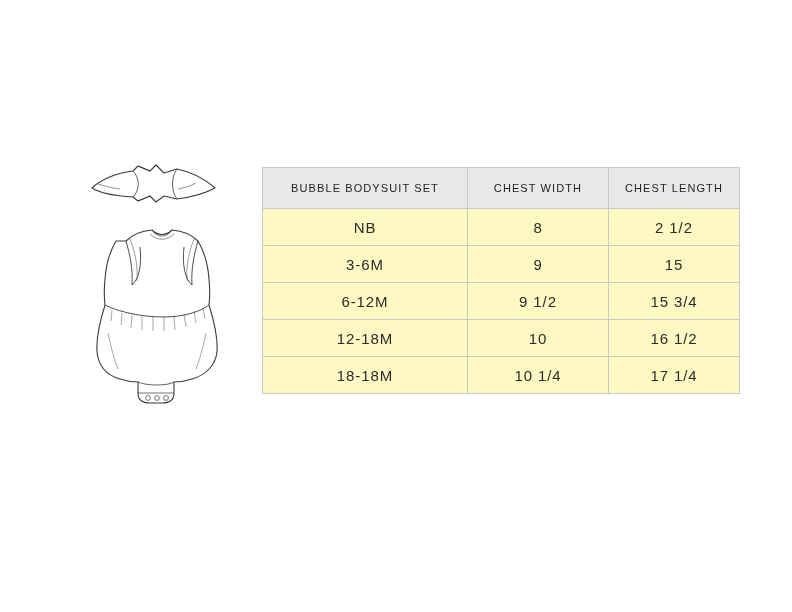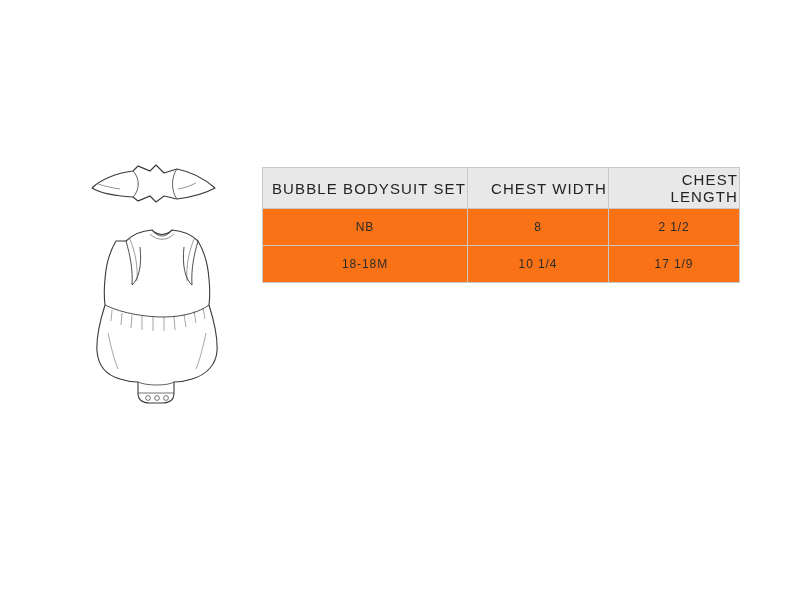--- a/index.html
+++ b/index.html
@@ -47,29 +47,28 @@
   table.size-table td {
     border: 1px solid #c8c8c8;
     text-align: center;
     vertical-align: middle;
     font-weight: normal;
     color: #2b2b2b;
   }
   table.size-table thead th {
     background: #e8e8e8;
     height: 38px;
-    font-size: 15px;
+    font-size: 11px;
     letter-spacing: 1.1px;
     color: #232323;
-    text-align: right;
   }
   table.size-table tbody td {
-    background: #f97316;
+    background: #fef9c3;
     height: 34px;
-    font-size: 12px;
+    font-size: 15px;
     letter-spacing: 0.9px;
   }
   .col-size { width: 202px; }
   .col-chest { width: 138px; }
   .col-length { width: 128px; }
 </style>
 </head>
 <body>
 
 <div class="page">
@@ -142,21 +141,36 @@
           <th class="col-length">CHEST LENGTH</th>
         </tr>
       </thead>
       <tbody>
         <tr>
           <td>NB</td>
           <td>8</td>
           <td>2 1/2</td>
         </tr>
         <tr>
+          <td>3-6M</td>
+          <td>9</td>
+          <td>15</td>
+        </tr>
+        <tr>
+          <td>6-12M</td>
+          <td>9 1/2</td>
+          <td>15 3/4</td>
+        </tr>
+        <tr>
+          <td>12-18M</td>
+          <td>10</td>
+          <td>16 1/2</td>
+        </tr>
+        <tr>
           <td>18-18M</td>
           <td>10 1/4</td>
-          <td>17 1/9</td>
+          <td>17 1/4</td>
         </tr>
       </tbody>
     </table>
   </div>
 
 </div>
 
 </body></html>

